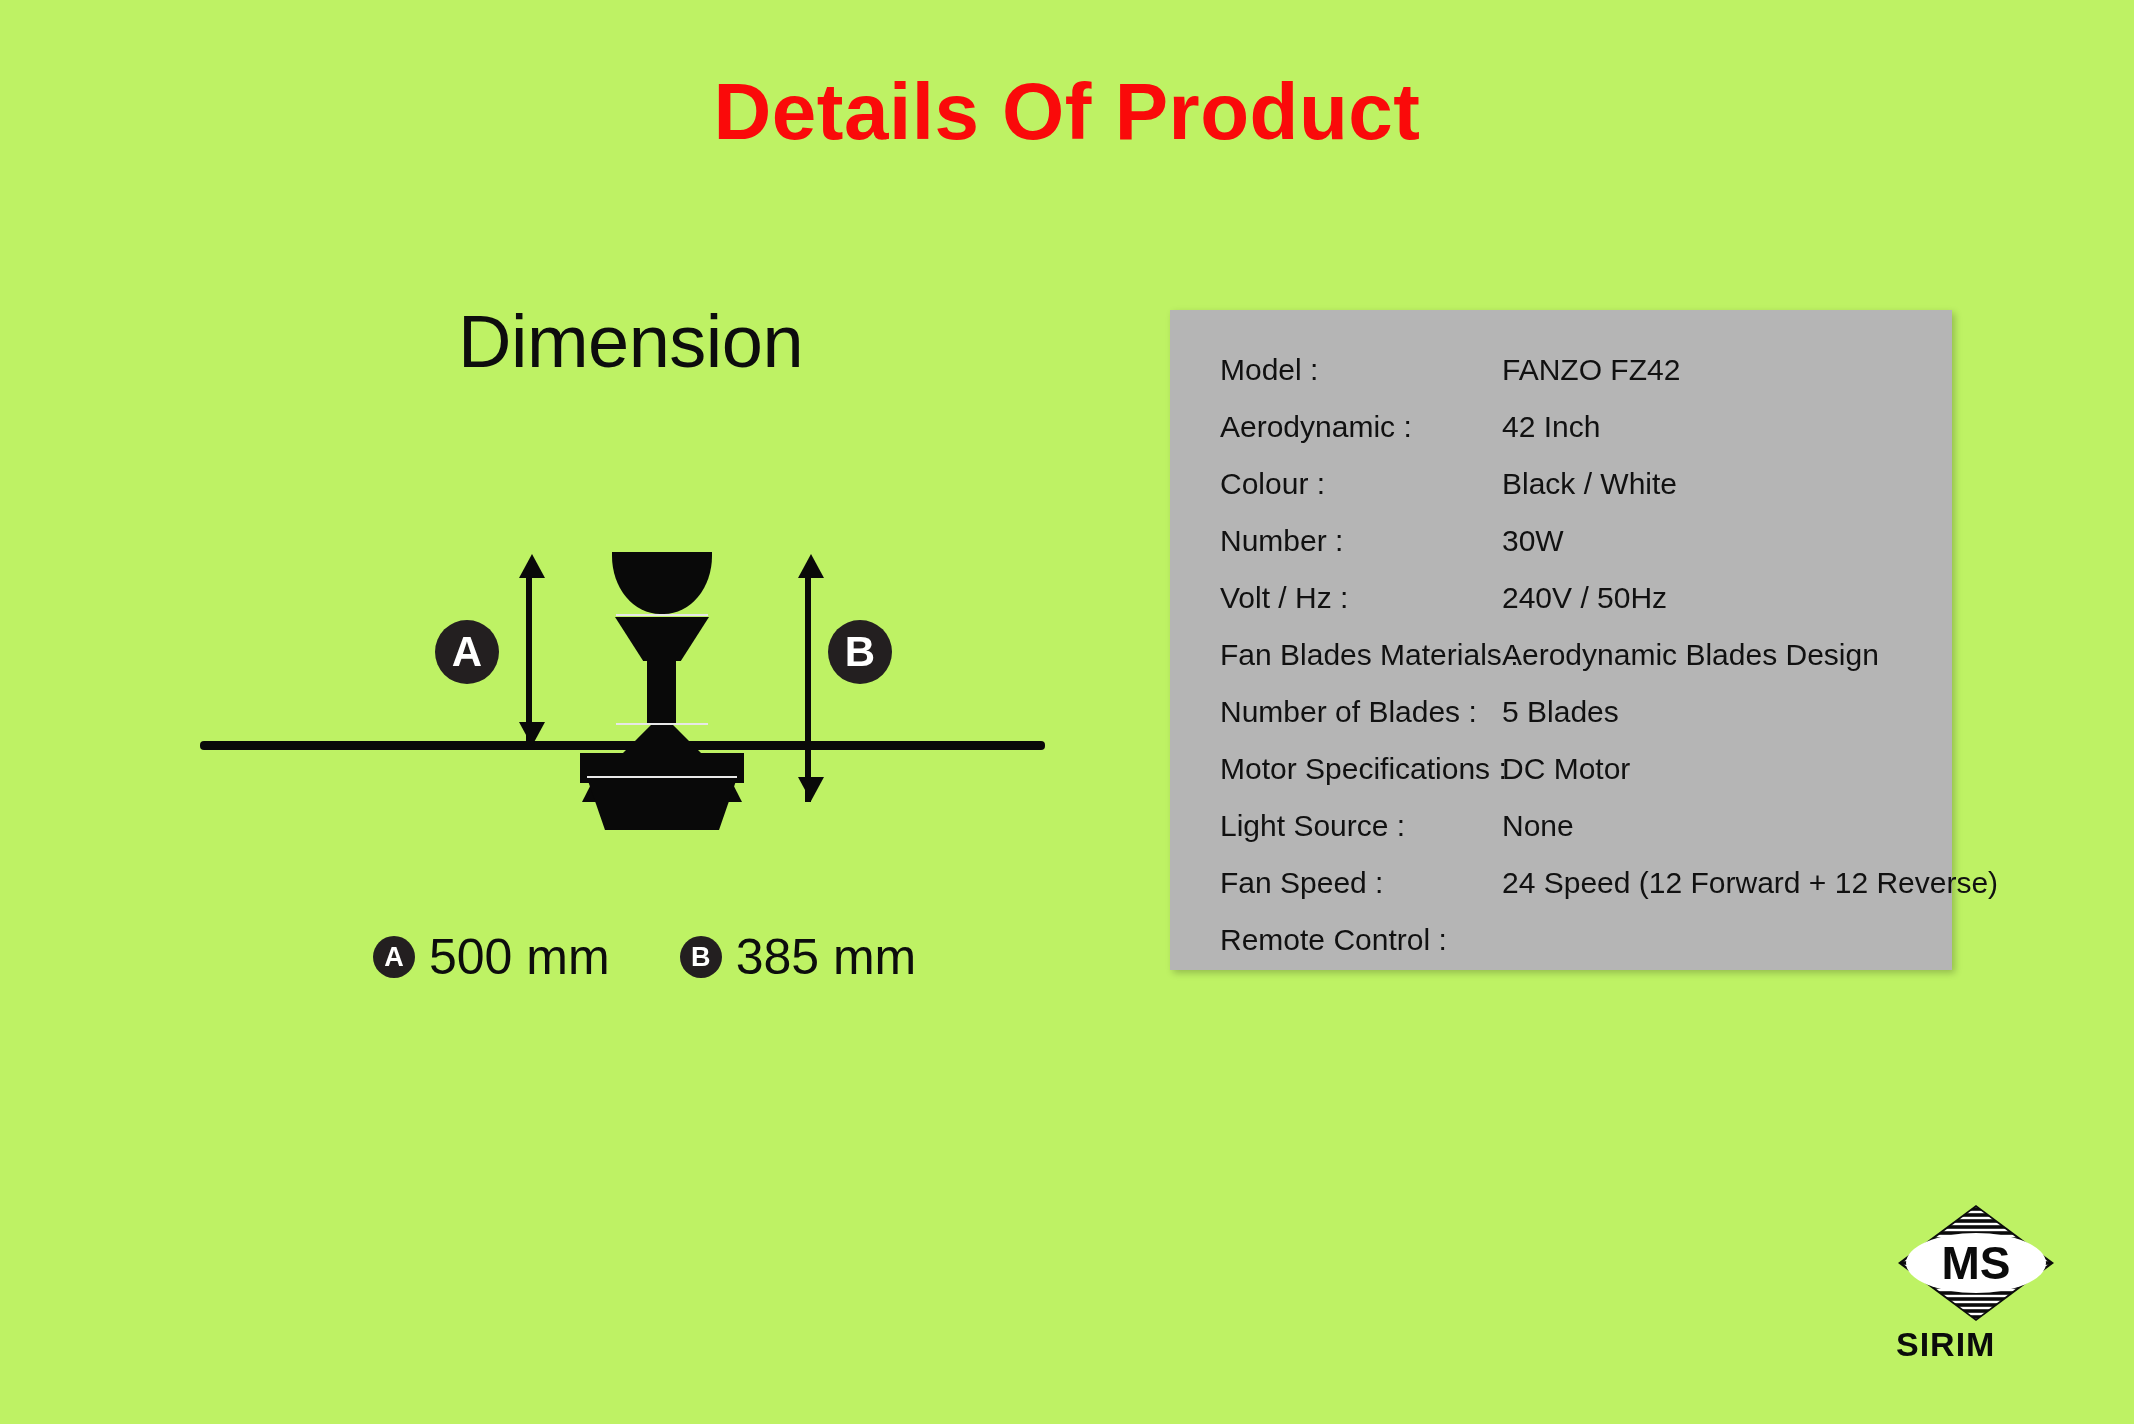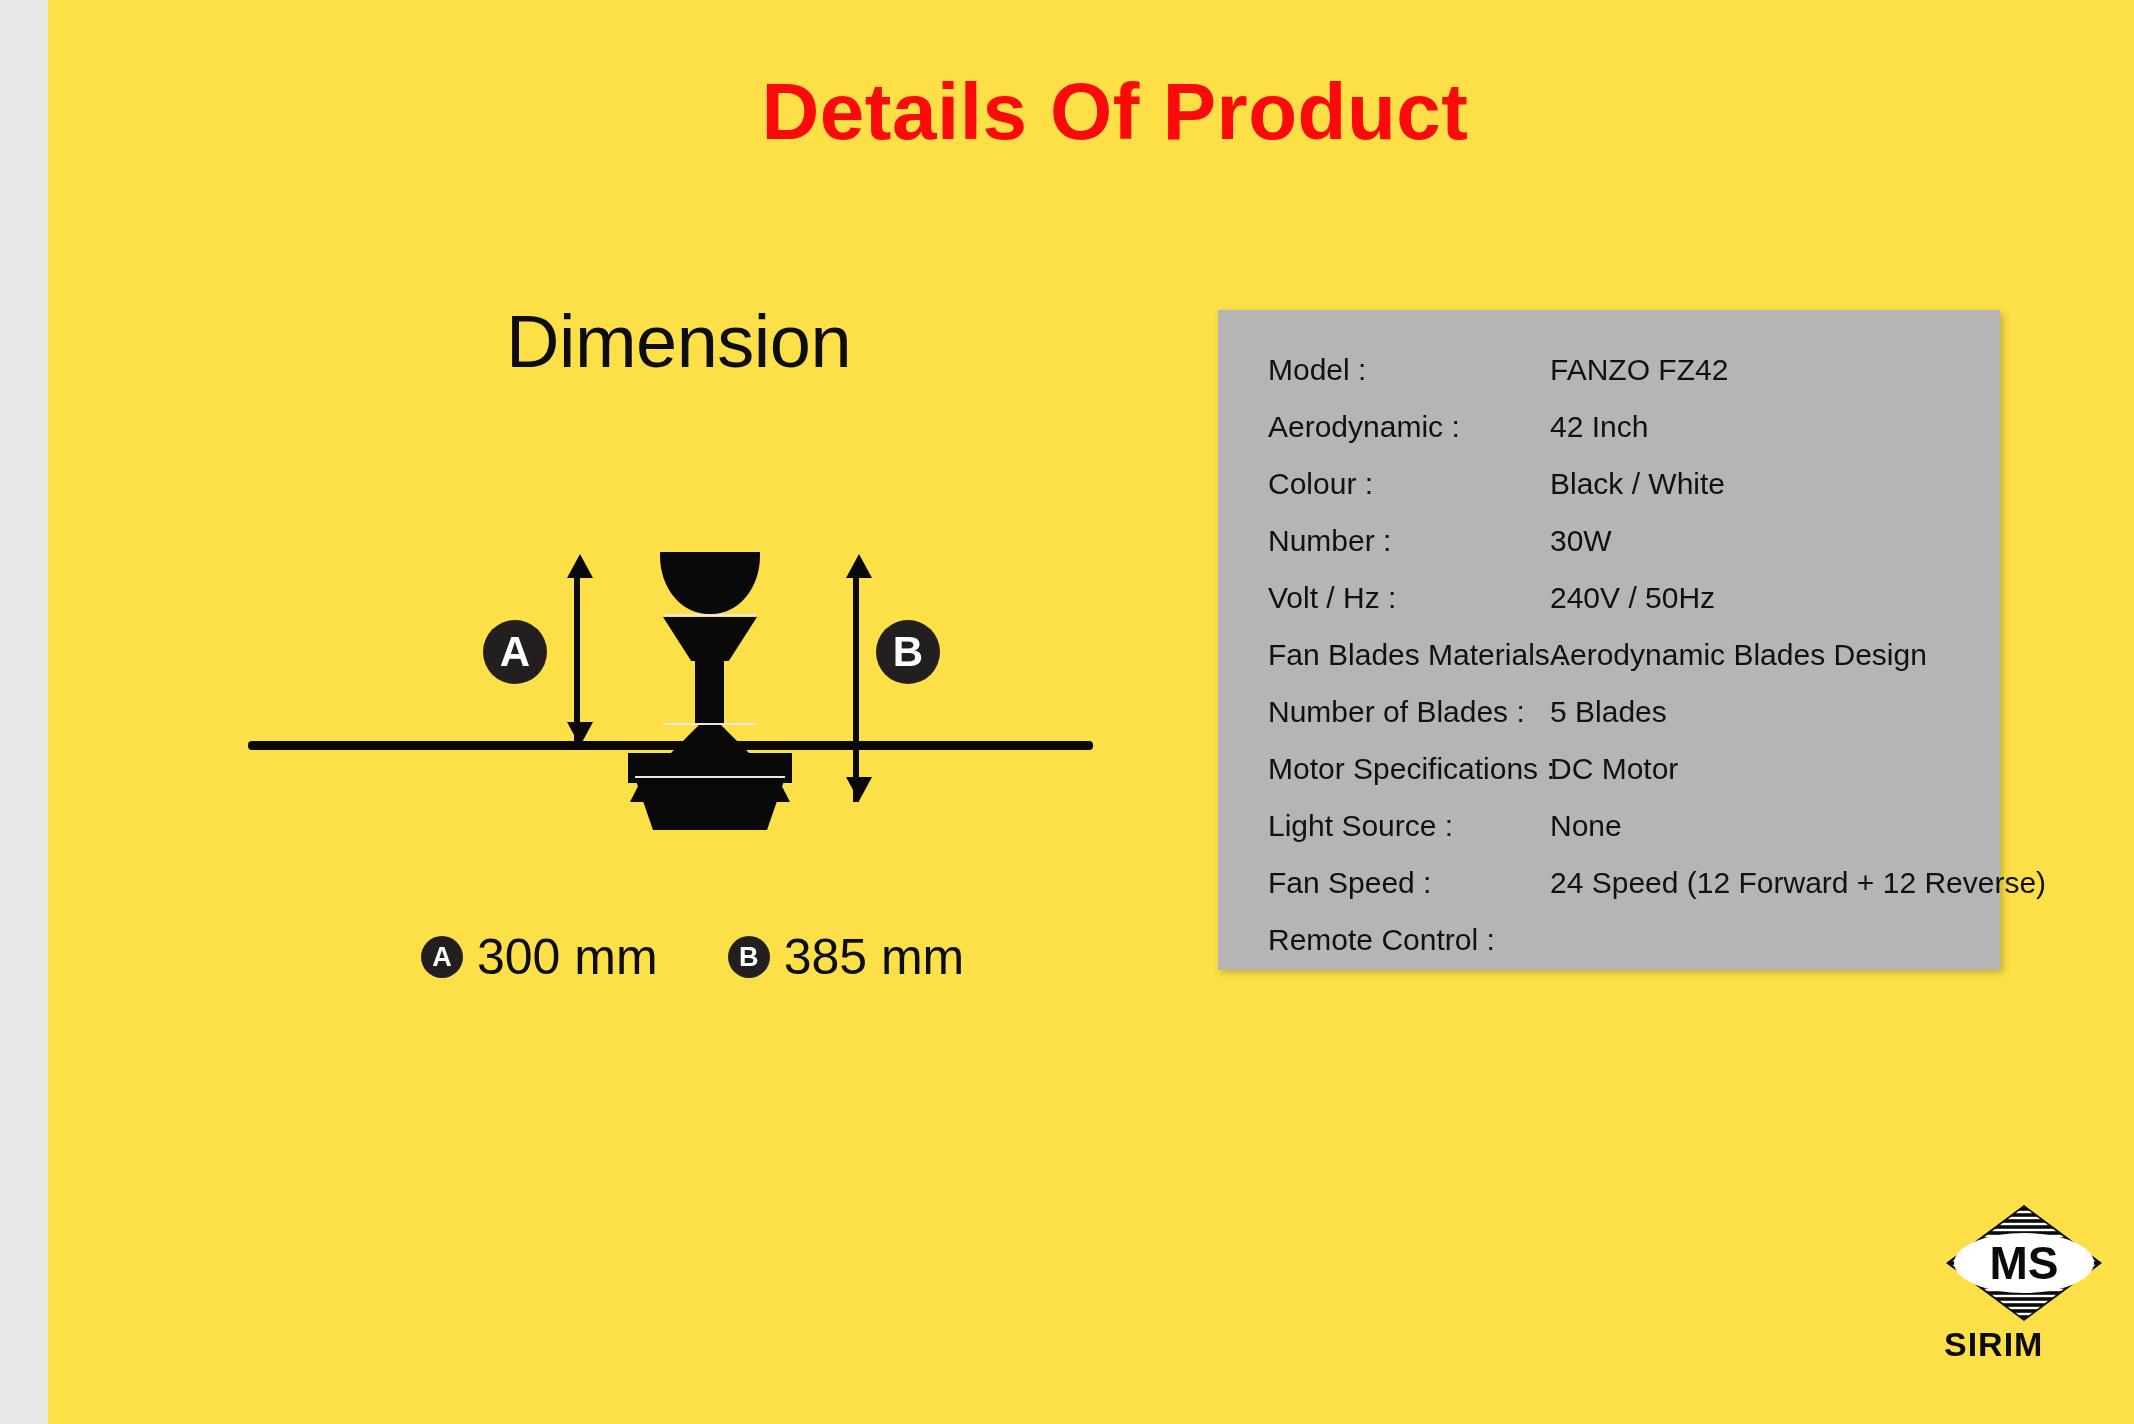--- a/index.html
+++ b/index.html
@@ -10,22 +10,21 @@
     width: 2134px;
     height: 1424px;
     background: #e7e7e7;
     font-family: "Liberation Sans", sans-serif;
     overflow: hidden;
     position: relative;
   }
   .page {
     position: absolute;
     inset: 0;
-    background: #fde047;
-    margin-left: 48px;
+    background: #bef264;
   }
 
   
   .page-title {
     position: absolute;
     top: 72px;
     left: 0;
     width: 2134px;
     text-align: center;
     color: #fa0a0a;
@@ -304,21 +303,21 @@
     <div class="arrow-head up arrow-b-head-up"></div>
     <div class="arrow-head down arrow-b-head-down"></div>
 
     <div class="badge-marker badge-a">A</div>
     <div class="badge-marker badge-b">B</div>
   </div>
 
   <div class="legend">
     <div class="legend-item">
       <div class="legend-badge">A</div>
-      <div class="legend-text">300 mm</div>
+      <div class="legend-text">500 mm</div>
     </div>
     <div class="legend-gap"></div>
     <div class="legend-item">
       <div class="legend-badge">B</div>
       <div class="legend-text">385 mm</div>
     </div>
   </div>
 
   <div class="spec-panel">
     <div class="spec-list">

